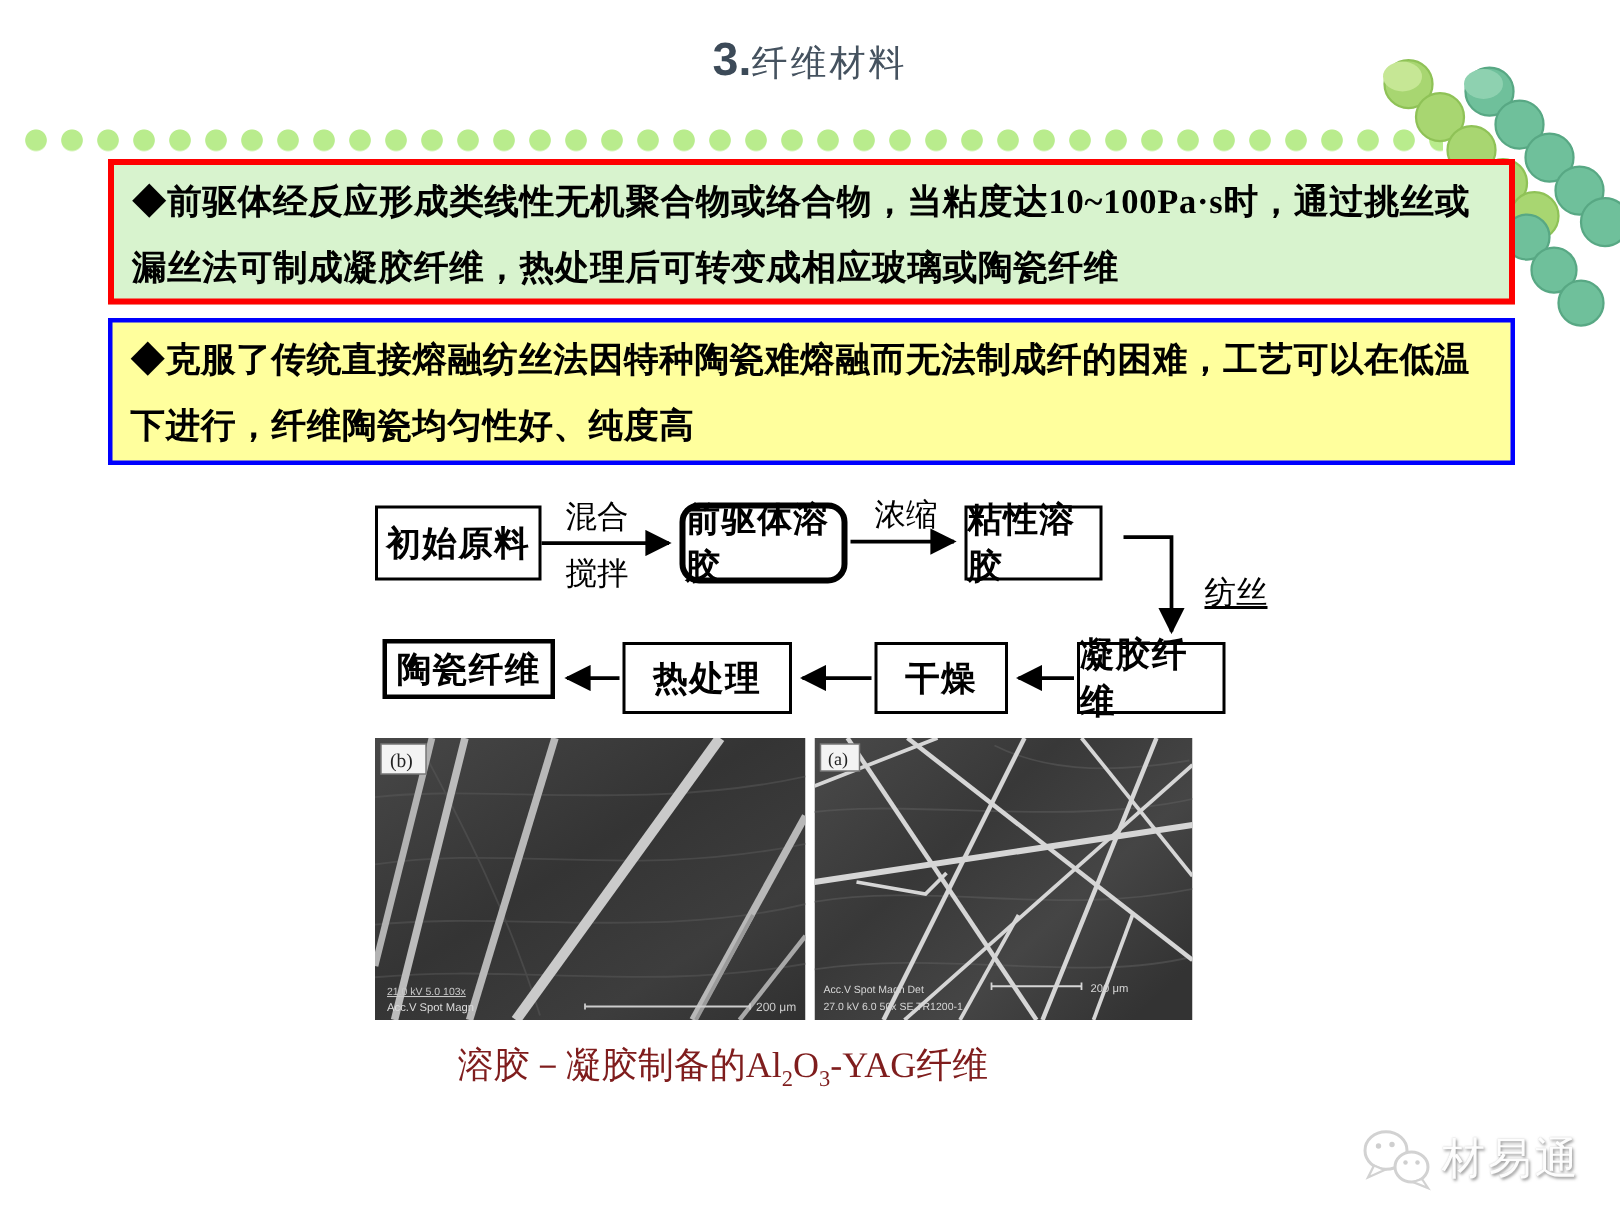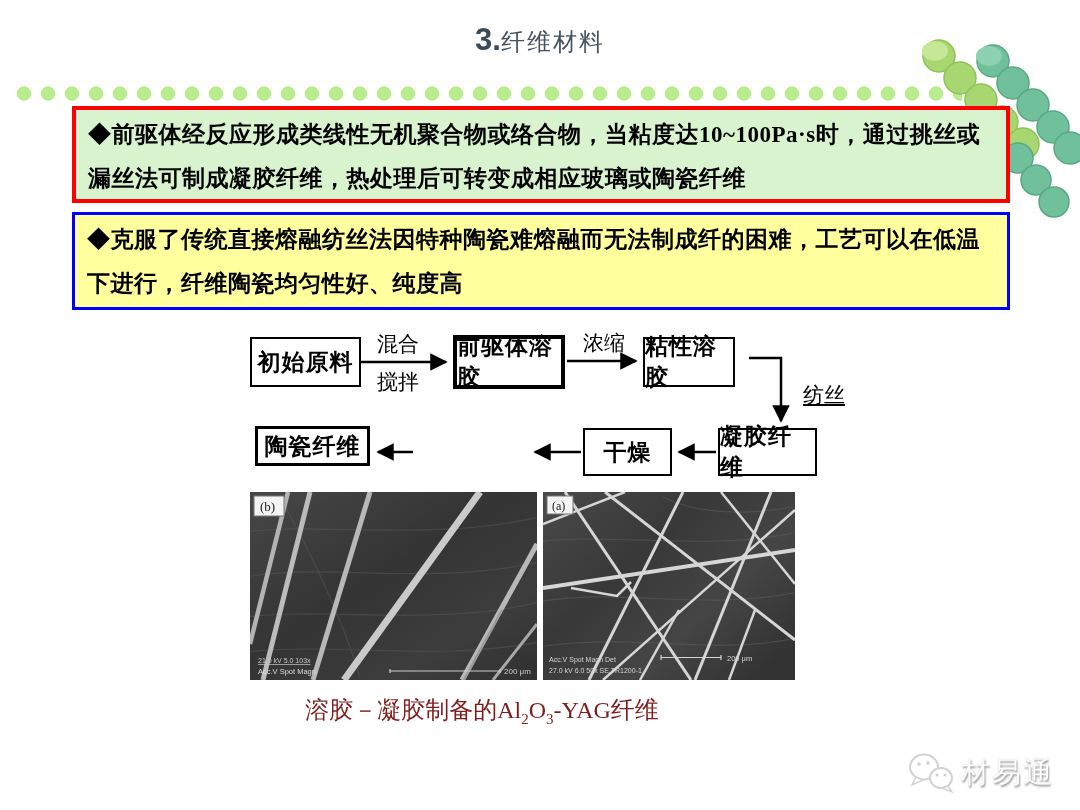--- a/index.html
+++ b/index.html
@@ -115,31 +115,34 @@
       <line x1="567" y1="33" x2="636" y2="33" stroke="#000" stroke-width="2.5" marker-end="url(#arr)"></line>
       <path d="M749,30 L781,30 L781,93" fill="none" stroke="#000" stroke-width="2.5" marker-end="url(#arr)"></path>
       <line x1="716" y1="124" x2="679" y2="124" stroke="#000" stroke-width="2.5" marker-end="url(#arr)"></line>
       <line x1="581" y1="124" x2="535" y2="124" stroke="#000" stroke-width="2.5" marker-end="url(#arr)"></line>
       <line x1="413" y1="124" x2="378" y2="124" stroke="#000" stroke-width="2.5" marker-end="url(#arr)"></line>
     </svg>
 
     <div class="fc-node" style="left:250px; top:9px;  width:111px;  height:50px;">
         <span>初始原料</span>
       </div>
-    <div class="fc-node thick" style="left:453px; top:7px; width:112px; height:54px;">
+    <div class="fc-node thick" style="left:453px; top:7px; width:112px; height:54px;border-radius:13px;">
         <span>前驱体溶胶</span>
       </div>
     <div class="fc-node" style="left:643px; top:9px;  width:92px; height:50px;">
         <span>粘性溶胶</span>
       </div>
     <div class="fc-node" style="left:718px; top:100px; width:99px; height:48px;">
         <span>凝胶纤维</span>
       </div>
     <div class="fc-node" style="left:583px; top:100px; width:89px; height:48px;">
         <span>干燥</span>
+      </div>
+    <div class="fc-node" style="left:415px; top:100px; width:113px; height:48px;">
+        <span>热处理</span>
       </div>
     <div class="fc-node thick3" style="left:255px; top:98px; width:115px; height:40px;">
         <span>陶瓷纤维</span>
       </div>
 
     <div class="fc-label" style="left:366px; top:2px;  width:64px;">混合</div>
     <div class="fc-label" style="left:366px; top:40px; width:64px;">搅拌</div>
     <div class="fc-label" style="left:572px; top:1px;  width:64px;">浓缩</div>
     <div class="fc-label u" style="left:792px; top:53px; width:64px;">纺丝</div>
   </div>

